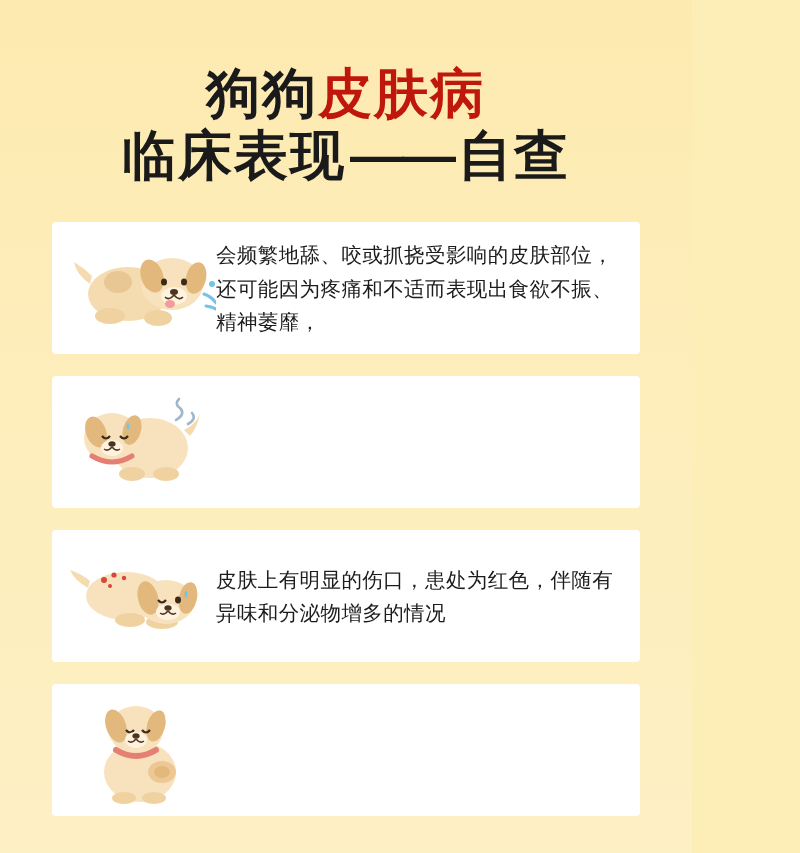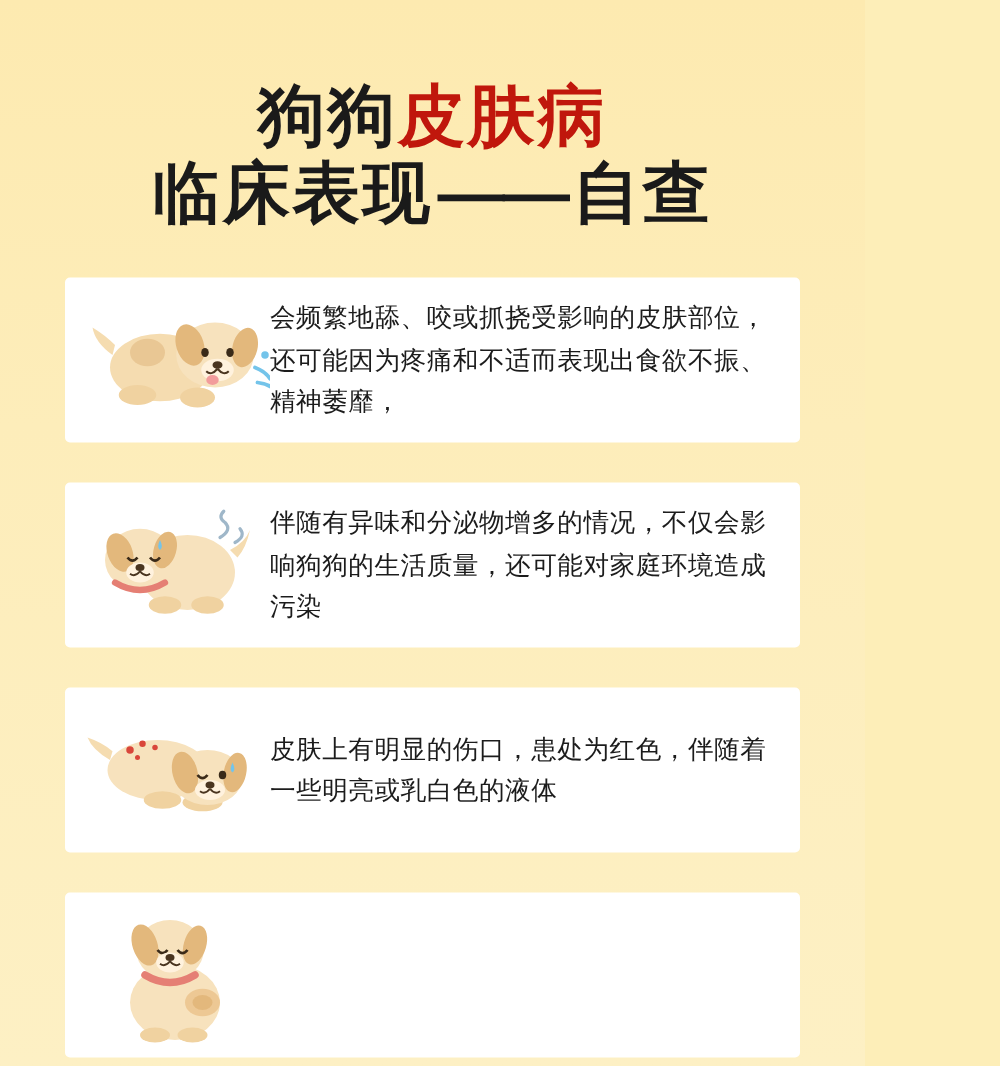--- a/index.html
+++ b/index.html
@@ -50,21 +50,21 @@
     display: inline-block;
     padding: 0 4px;
   }
 
   
   .cards {
     margin-top: 36px;
     padding: 0 52px;
     display: flex;
     flex-direction: column;
-    gap: 32px;
+    gap: 22px;
   }
   .card {
     background: #ffffff;
     border-radius: 4px;
     min-height: 132px;
     display: flex;
     align-items: center;
     padding: 10px 24px 10px 14px;
     box-sizing: border-box;
   }
@@ -161,21 +161,20 @@
           <path d="M46 61 q-4 5 -8 2 M46 61 q4 5 8 2" stroke="#4a3520" stroke-width="1.5" fill="none"></path>
 
           <path d="M26 70 q20 12 40 0" stroke="#e57f74" stroke-width="5" fill="none" stroke-linecap="round"></path>
 
           <path d="M62 36 q3 6 0 8 q-3 -2 0 -8" fill="#74c4ea"></path>
 
           <path d="M110 34 q10 -6 4 -12 q-6 -4 -1 -9" stroke="#9fb7c9" stroke-width="2.6" fill="none" stroke-linecap="round"></path>
           <path d="M122 38 q9 -5 4 -11" stroke="#9fb7c9" stroke-width="2.6" fill="none" stroke-linecap="round"></path>
         </svg>
       </div>
-      <div class="card-text">伴随有异味和分泌物增多的情况，不仅会影响狗狗的生活质量，还可能对家庭环境造成污染</div>
     </div>
 
     <div class="card">
       <div class="card-illu">
         <svg class="dog-svg" width="150" height="112" viewBox="0 0 150 112">
 
           <ellipse cx="60" cy="56" rx="40" ry="24" fill="#f7e2bd"></ellipse>
 
           <path d="M22 48 q-14 -8 -18 -18 q12 4 20 11" fill="#f5dcb0"></path>
 
@@ -195,21 +194,21 @@
           <path d="M102 71 q-4 5 -8 2 M102 71 q4 5 8 2" stroke="#4a3520" stroke-width="1.5" fill="none"></path>
 
           <path d="M120 50 q3 6 0 8 q-3 -2 0 -8" fill="#74c4ea"></path>
 
           <circle cx="38" cy="40" r="3" fill="#d9463a"></circle>
           <circle cx="48" cy="35" r="2.6" fill="#d9463a"></circle>
           <circle cx="58" cy="38" r="2.2" fill="#d9463a"></circle>
           <circle cx="44" cy="46" r="2" fill="#d9463a"></circle>
         </svg>
       </div>
-      <div class="card-text">皮肤上有明显的伤口，患处为红色，伴随着一些明亮或乳白色的液体</div>
+      <div class="card-text">皮肤上有明显的伤口，患处为红色，伴随有异味和分泌物增多的情况</div>
     </div>
 
     <div class="card">
       <div class="card-illu">
         <svg class="dog-svg" width="150" height="112" viewBox="0 0 150 112">
 
           <ellipse cx="74" cy="78" rx="36" ry="30" fill="#f7e2bd"></ellipse>
 
           <ellipse cx="70" cy="36" rx="27" ry="24" fill="#f7e2bd"></ellipse>
 

